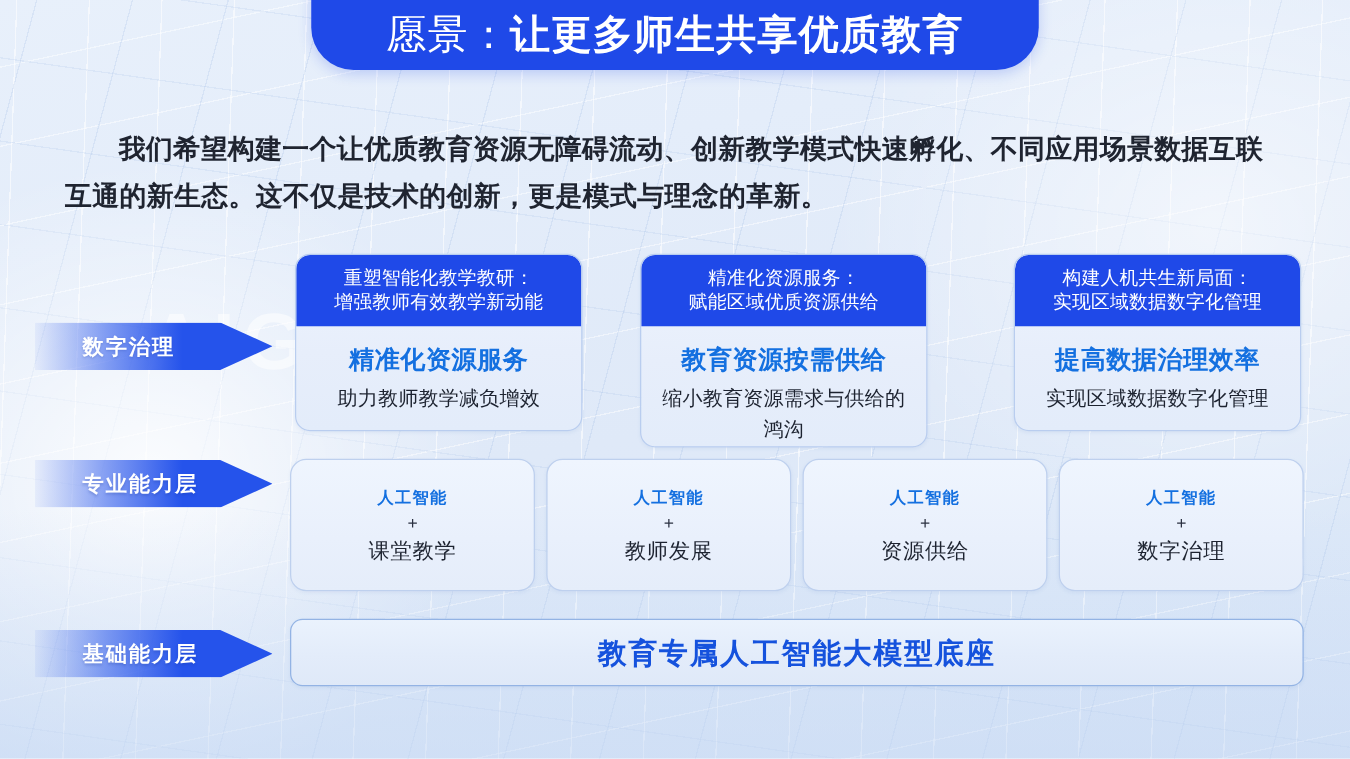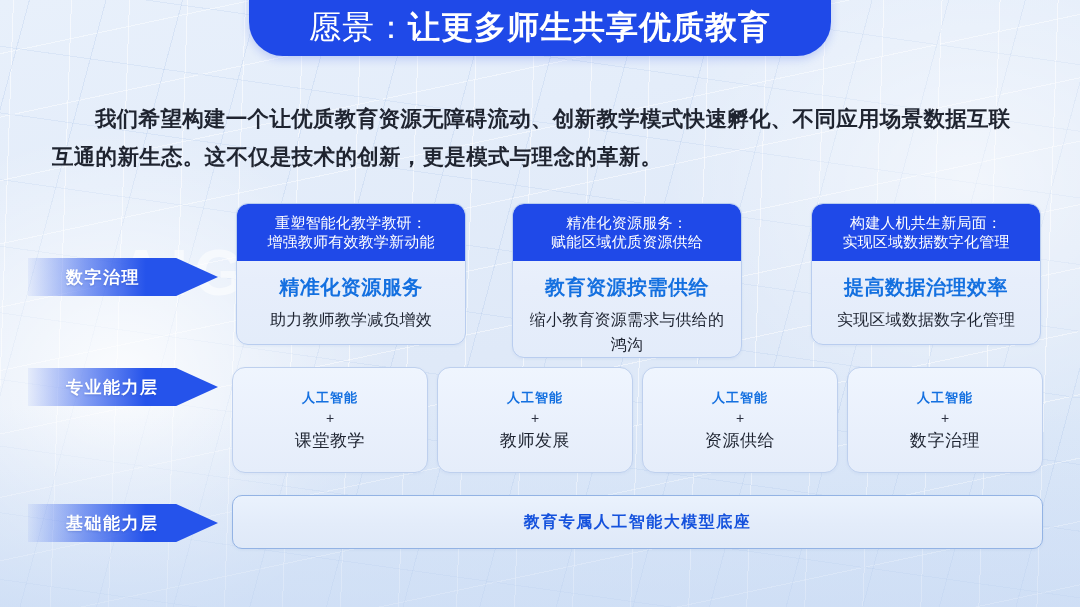--- a/index.html
+++ b/index.html
@@ -232,21 +232,21 @@
     height: 54px;
     border: 1px solid #93b3e4;
     border-radius: 10px;
     background: linear-gradient(to bottom, #eaf2fd 0%, #e3ecfa 55%, #dfe9f8 100%);
     display: flex;
     align-items: center;
     justify-content: center;
     box-shadow: 0 1px 3px rgba(70,110,180,0.08);
   }
   .base-bar .label {
-    font-size: 16px;
+    font-size: 23px;
     font-weight: 700;
     color: #1552dd;
     letter-spacing: 1.5px;
   }
 </style>
 </head>
 <body>
 
 <div id="stage">
 

